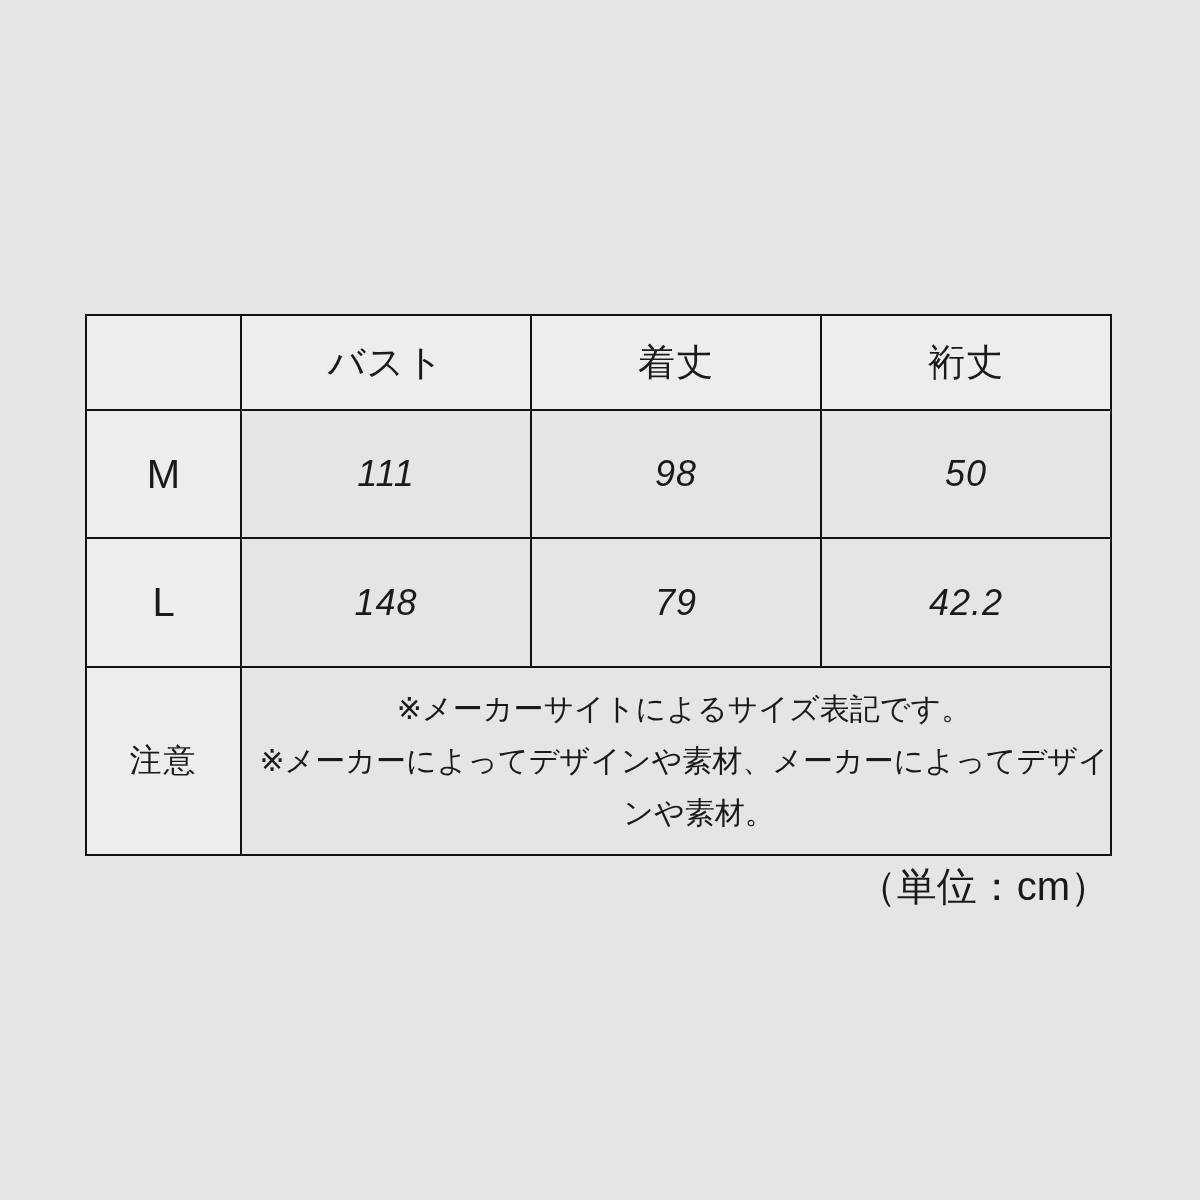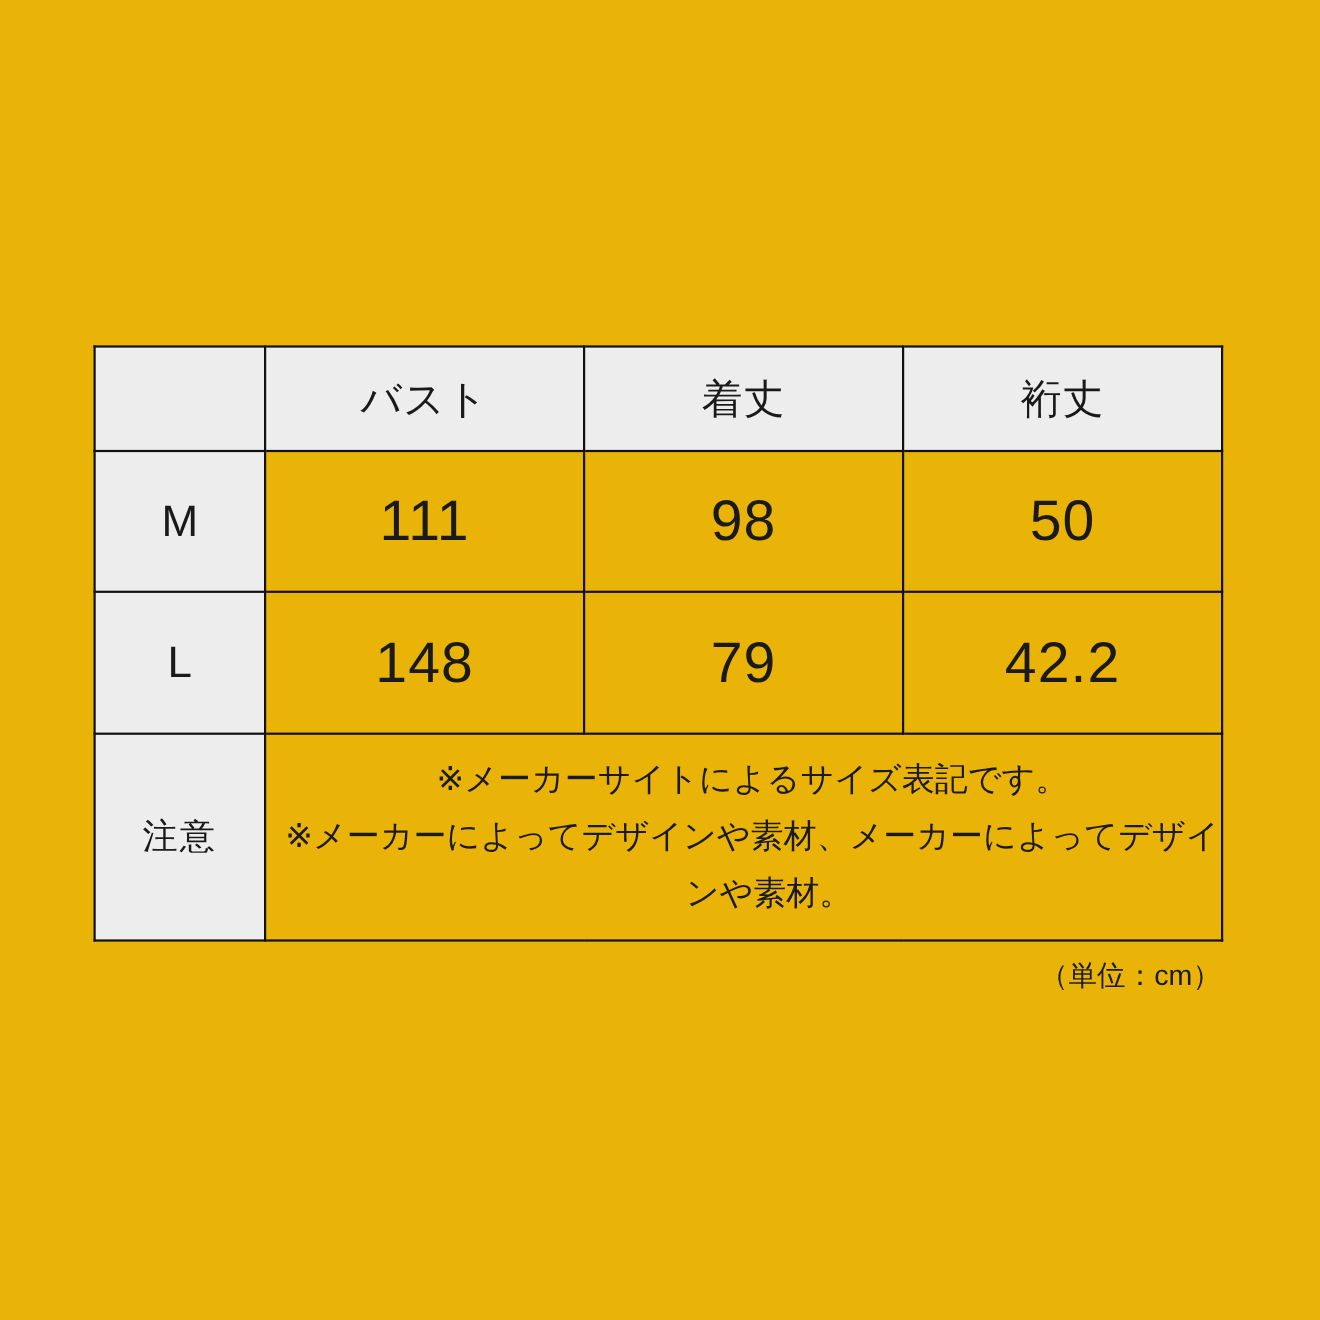--- a/index.html
+++ b/index.html
@@ -13,21 +13,21 @@
     font-family: "Liberation Sans", "DejaVu Sans", sans-serif;
     color: #1a1a1a;
     position: relative;
     overflow: hidden;
   }
   .canvas {
     position: absolute;
     left: 0; top: 0;
     width: 1200px;
     height: 1200px;
-    background: #eab308;
+    background: #e5e5e5;
   }
   table.size-table {
     position: absolute;
     left: 85px;
     top: 314px;
     width: 1025px;
     border-collapse: collapse;
     table-layout: fixed;
   }
   table.size-table th,
@@ -39,37 +39,37 @@
     font-weight: 400;
     color: #1a1a1a;
   }
   .cell-gray { background: #ededed; }
   tr.head-row    { height: 95px; }
   tr.data-row-m  { height: 128px; }
   tr.data-row-l  { height: 129px; }
   tr.note-row    { height: 188px; }
   tr.head-row th { font-size: 37px; font-weight: 400; letter-spacing: 1px; }
   .size-label    { font-size: 40px; font-weight: 400; }
-  td.value-cell  { font-size: 52px; font-weight: 400; letter-spacing: 1px; }
+  td.value-cell  { font-size: 36px; font-weight: 400; letter-spacing: 1px; font-style: italic; }
   .note-label    { font-size: 32px; font-weight: 400; letter-spacing: 2px; }
   td.notes-cell {
     text-align: left;
     padding: 8px 20px 8px 18px;
   }
   .note-line {
     font-size: 30px;
     line-height: 52px;
     padding-left: 46px;
     text-indent: -30px;
   }
   .unit-note {
     position: absolute;
     top: 866px;
     right: 90px;
-    font-size: 26px;
+    font-size: 40px;
     line-height: 40px;
     color: #1a1a1a;
   }
 </style>
 </head>
 <body>
 
 <div class="canvas">
 
   <table class="size-table">

